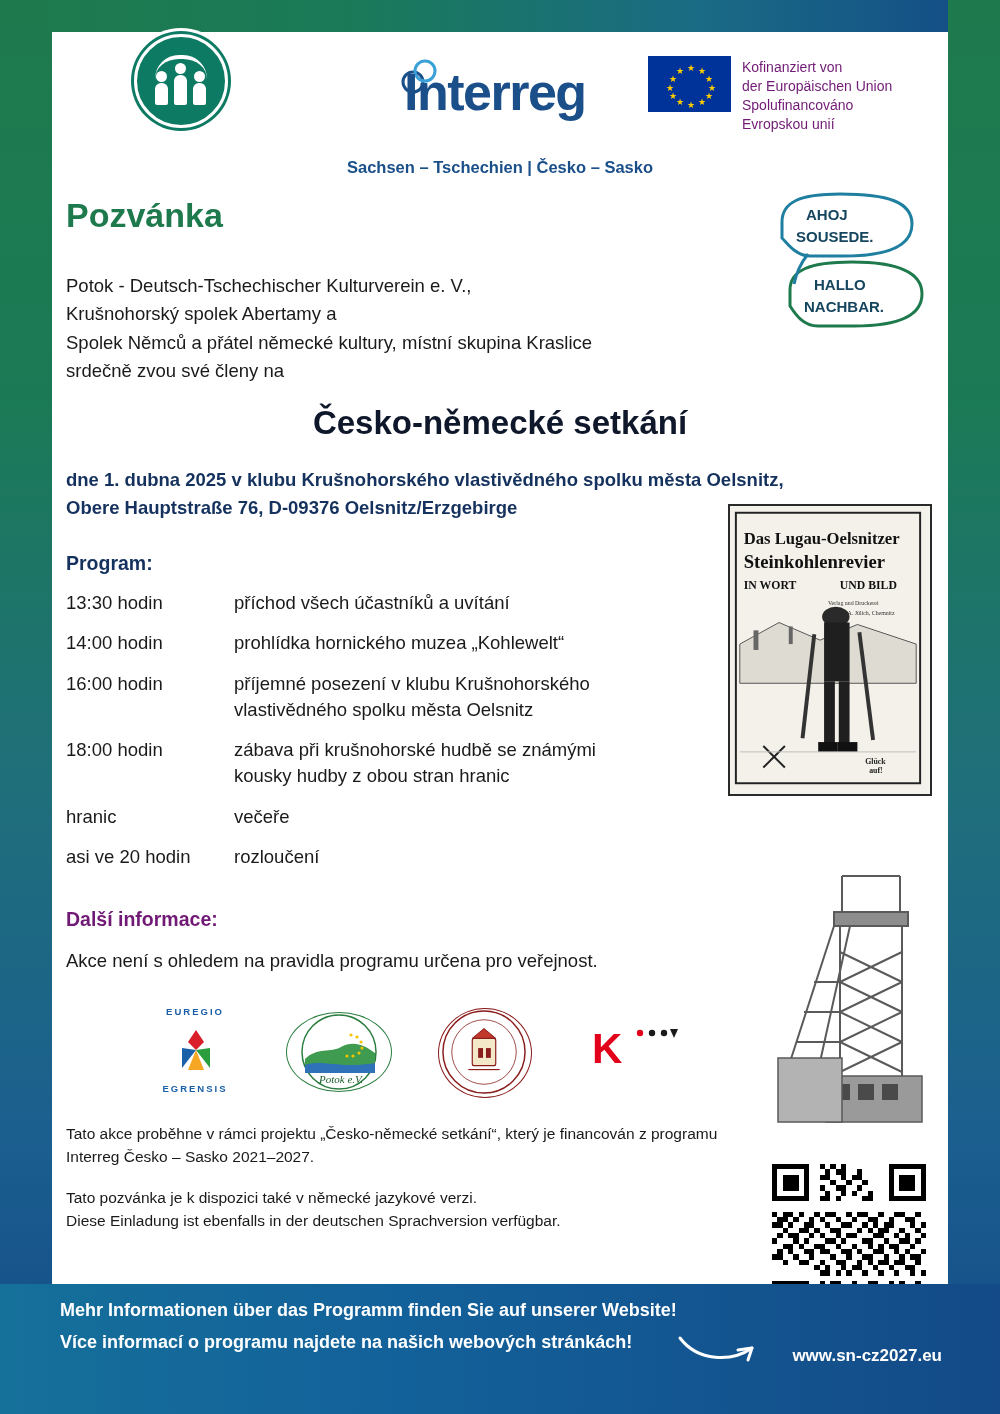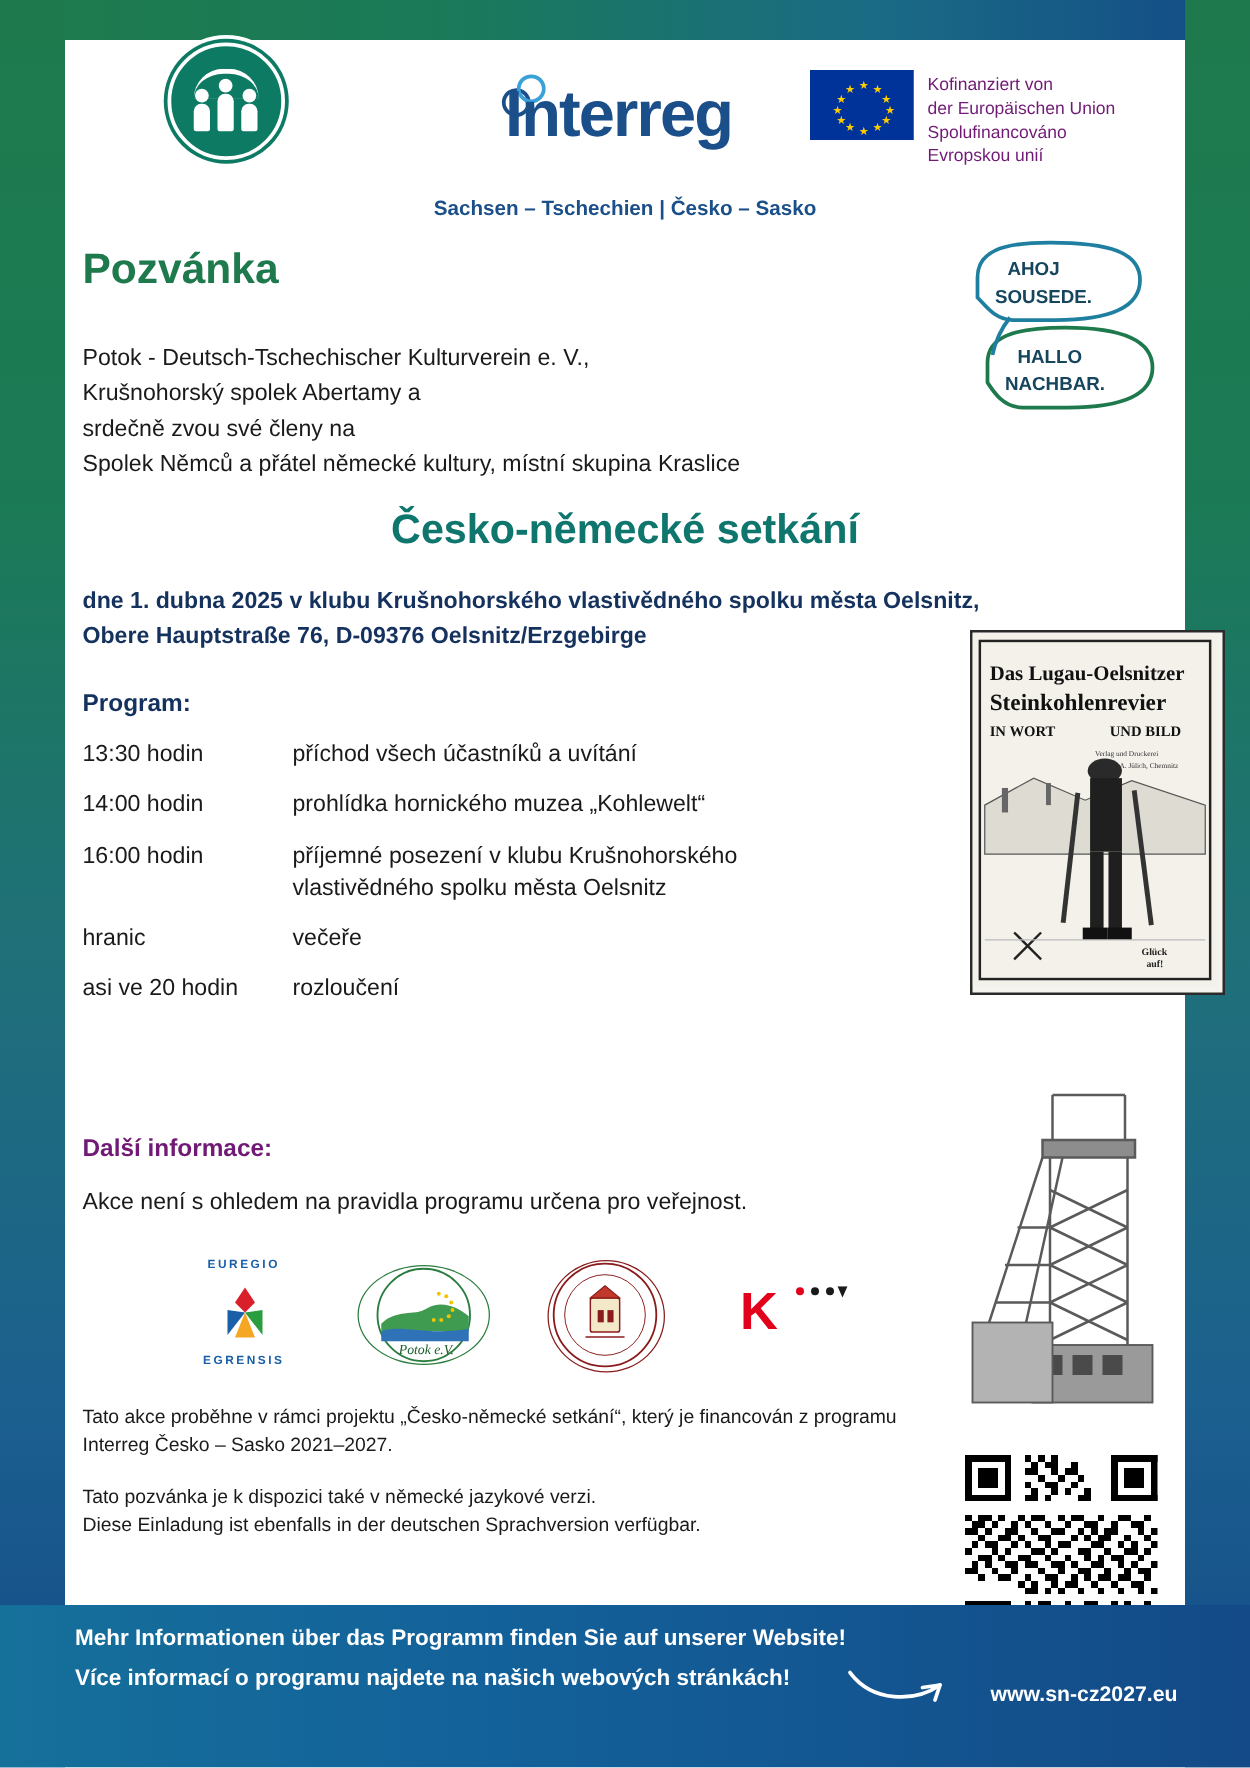--- a/index.html
+++ b/index.html
@@ -174,21 +174,21 @@
     line-height: 1.53;
     width: 690px;
   }
   .headline {
     position: absolute;
     left: 0; top: 404px;
     width: 1000px;
     text-align: center;
     font-size: 33px;
     font-weight: bold;
-    color: #0f766e;
+    color: #0f172a;
   }
   .where {
     position: absolute;
     left: 66px; top: 466px;
     width: 860px;
     font-size: 18.5px;
     font-weight: bold;
     color: #15325e;
     line-height: 1.5;
   }
@@ -297,21 +297,20 @@
   }
 
   
   .book-cover {
     position: absolute;
     left: 728px; top: 504px;
     width: 200px; height: 288px;
     background: #f5f3ee;
     border: 2px solid #2a2a2a;
     overflow: hidden;
-    margin-left: 48px;
   }
   .headframe {
     position: absolute;
     left: 730px; top: 862px;
     width: 200px; height: 262px;
     overflow: hidden;
   }
   .qr {
     position: absolute;
     left: 766px; top: 1158px;
@@ -406,22 +405,22 @@
       <text x="44" y="104" font-family="Liberation Sans, sans-serif" font-size="15" fill="#16455e" font-weight="bold">HALLO</text>
       <text x="34" y="126" font-family="Liberation Sans, sans-serif" font-size="15" fill="#16455e" font-weight="bold">NACHBAR.</text>
     </svg>
   </div>
 
   <div class="pozvanka">Pozvánka</div>
 
   <div class="intro">
     <div>Potok - Deutsch-Tschechischer Kulturverein e. V.,</div>
     <div>Krušnohorský spolek Abertamy a</div>
+    <div>Spolek Němců a přátel německé kultury, místní skupina Kraslice</div>
     <div>srdečně zvou své členy na</div>
-    <div>Spolek Němců a přátel německé kultury, místní skupina Kraslice</div>
   </div>
 
   <div class="headline">Česko-německé setkání</div>
 
   <div class="where">
     <div>dne 1. dubna 2025 v klubu Krušnohorského vlastivědného spolku města Oelsnitz,</div>
     <div>Obere Hauptstraße 76, D-09376 Oelsnitz/Erzgebirge</div>
   </div>
 
   <div class="program-title">Program:</div>
@@ -433,20 +432,25 @@
         <td class="desc"><span>příchod všech účastníků a uvítání</span></td>
       </tr>
       <tr>
         <td class="time">14:00 hodin</td>
         <td class="desc"><span>prohlídka hornického muzea „Kohlewelt“</span></td>
       </tr>
       <tr>
         <td class="time">16:00 hodin</td>
         <td class="desc"><span style="white-space:pre-line">příjemné posezení v klubu Krušnohorského
 vlastivědného spolku města Oelsnitz</span></td>
+      </tr>
+      <tr>
+        <td class="time">18:00 hodin</td>
+        <td class="desc"><span style="white-space:pre-line">zábava při krušnohorské hudbě se známými
+kousky hudby z obou stran hranic</span></td>
       </tr>
       <tr>
         <td class="time">hranic</td>
         <td class="desc"><span>večeře</span></td>
       </tr>
       <tr>
         <td class="time">asi ve 20 hodin</td>
         <td class="desc"><span>rozloučení</span></td>
       </tr>
     </tbody>

